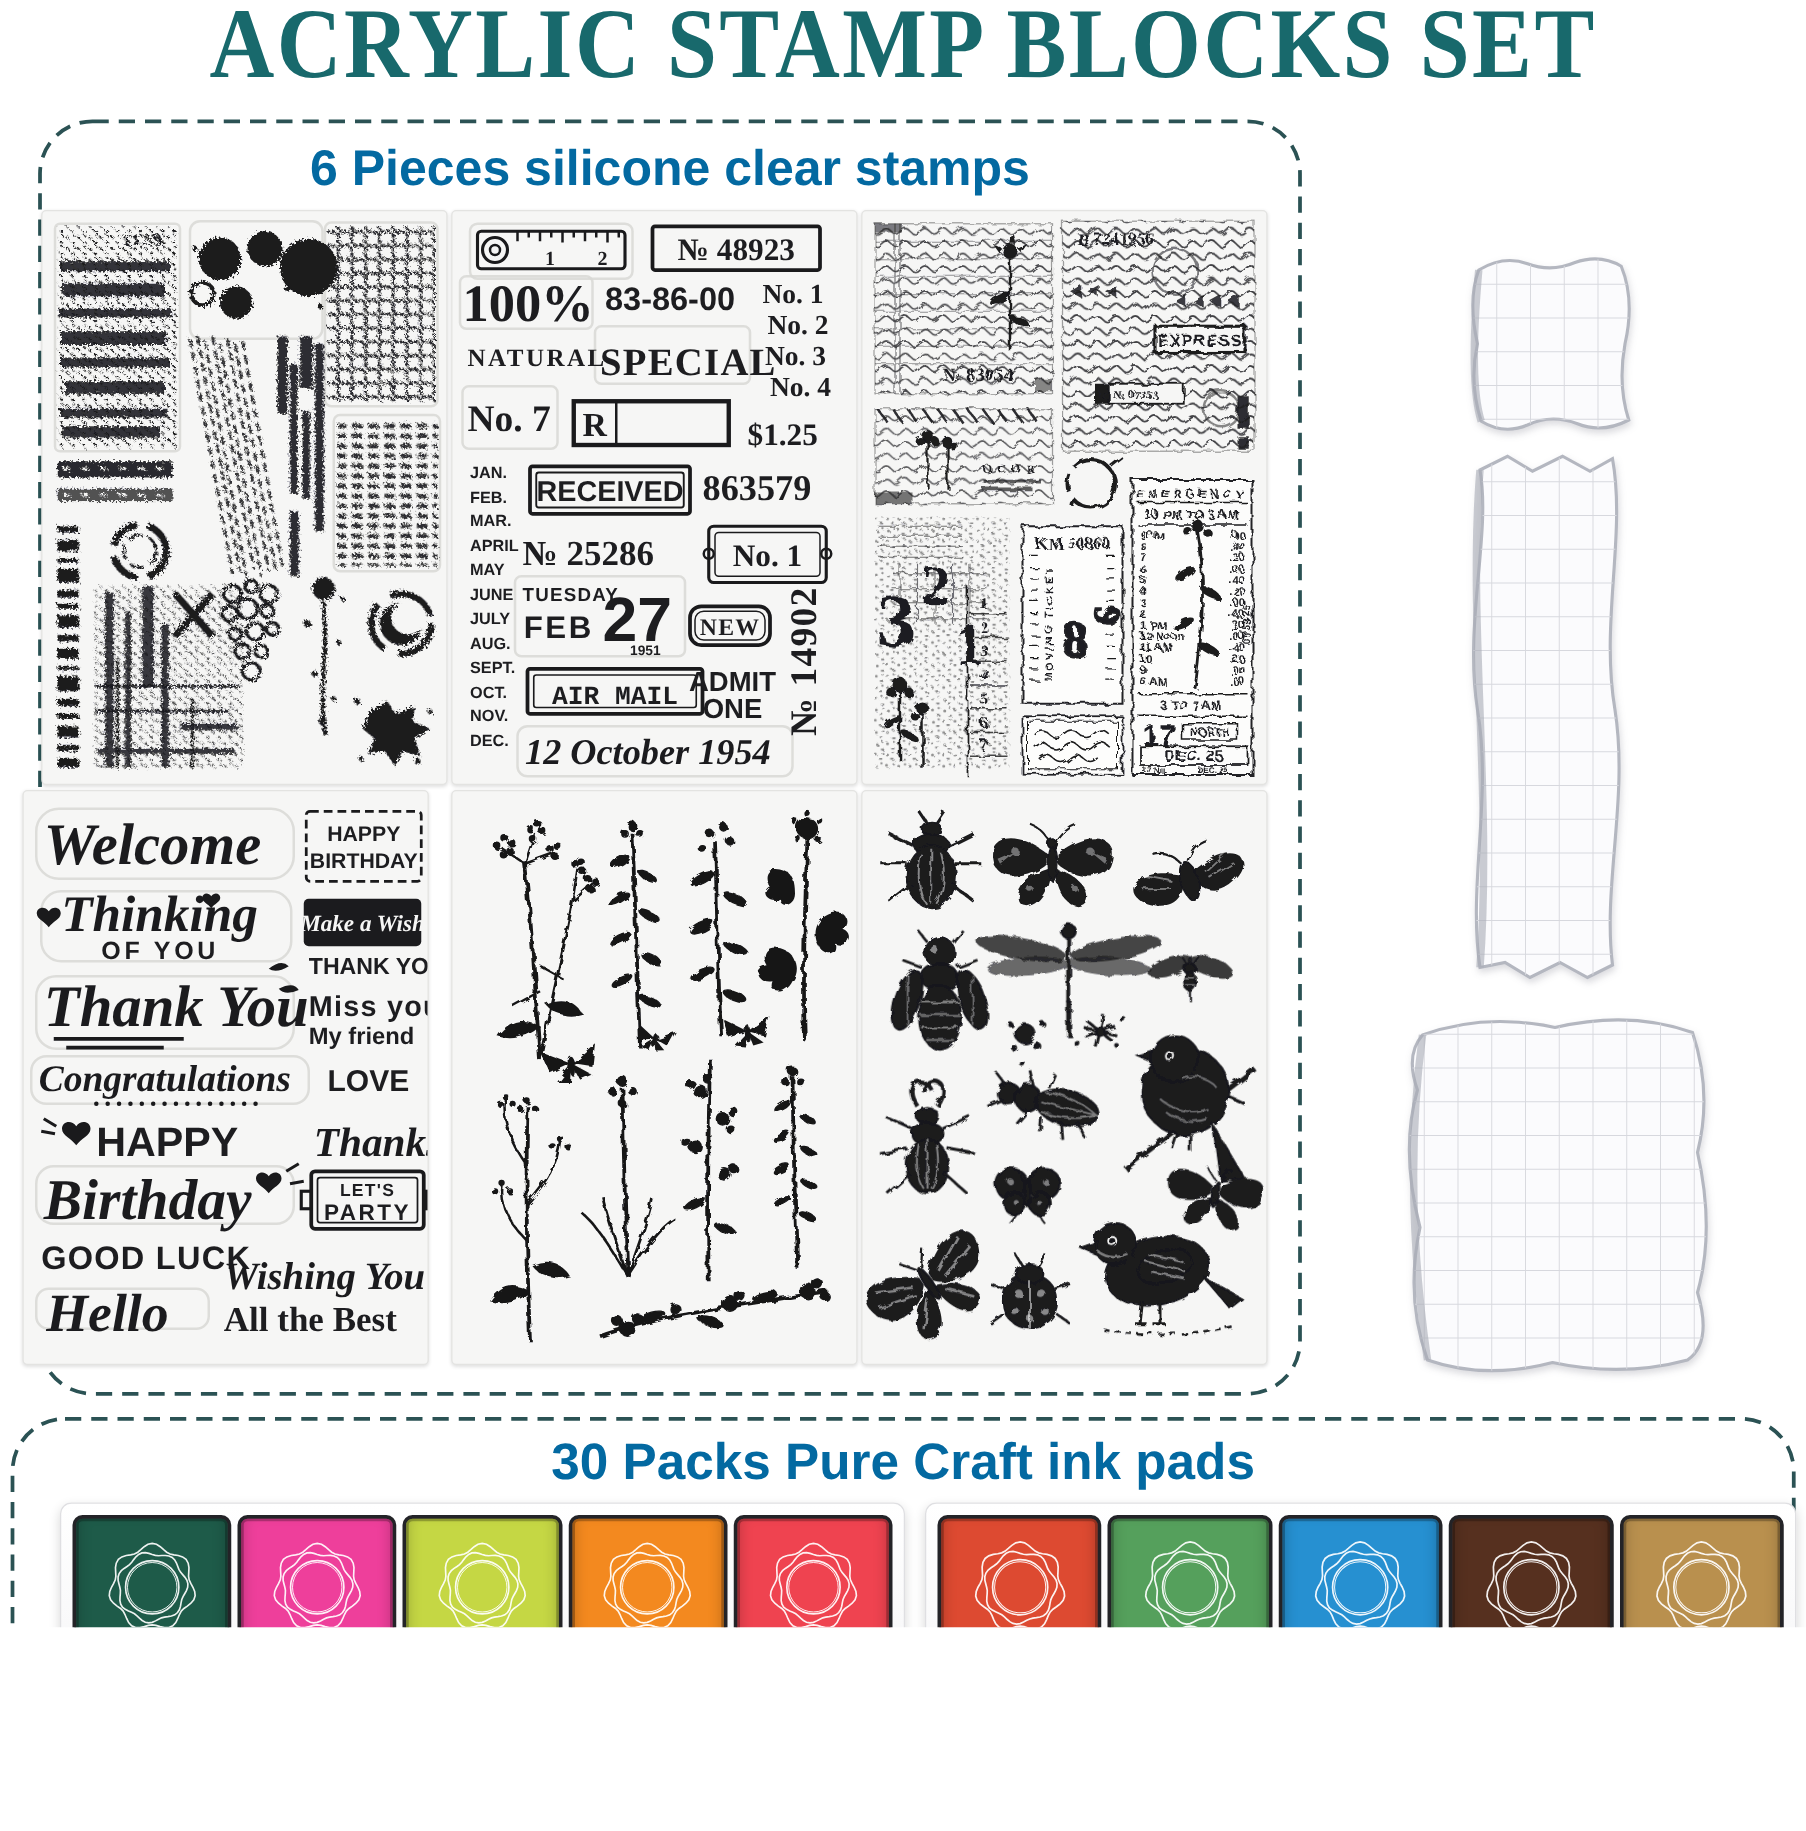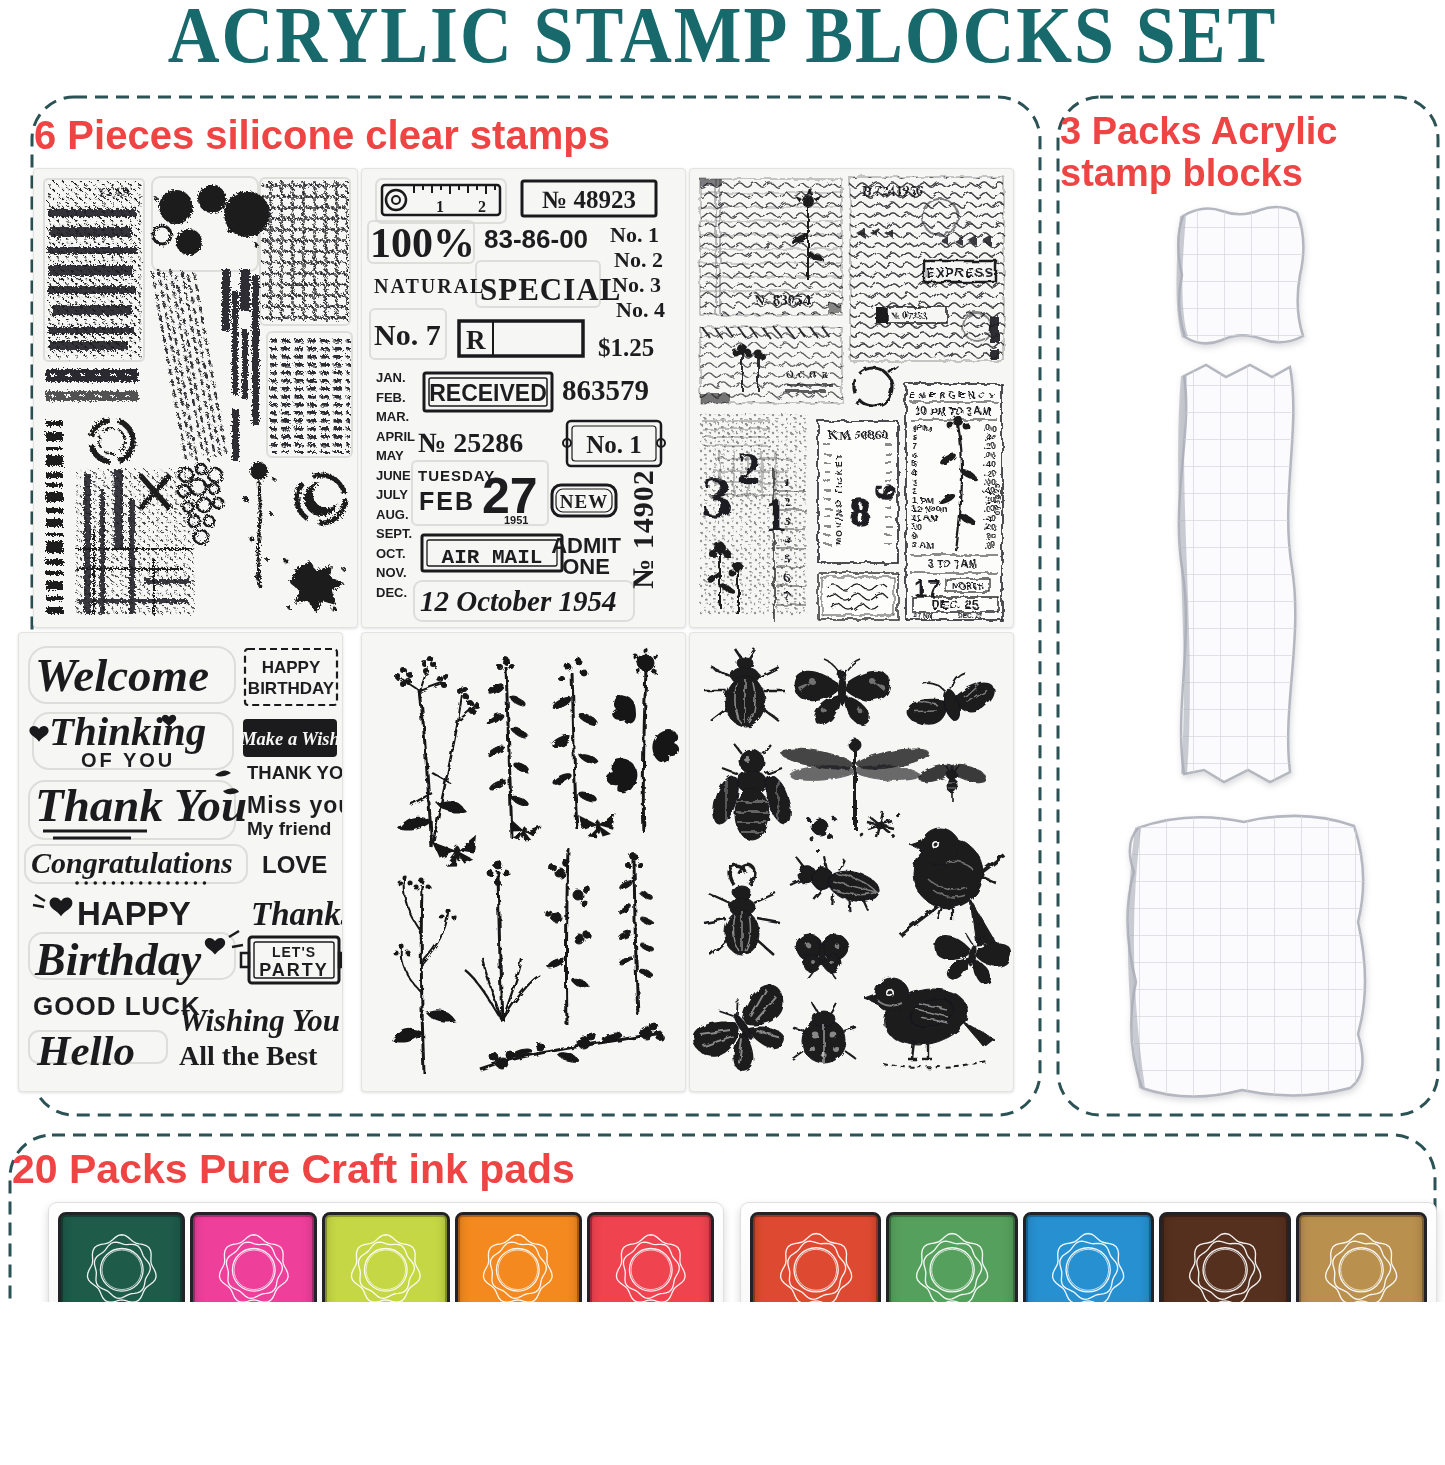--- a/index.html
+++ b/index.html
@@ -3,21 +3,21 @@
 <meta charset="utf-8">
 <style>
   html,body{margin:0;padding:0;background:#fff;}
   .page{position:relative;width:1445px;height:1302px;background:#fff;overflow:hidden;
         font-family:"Liberation Sans",sans-serif;}
   .title{position:absolute;top:-10px;left:0;width:100%;margin:0;text-align:center;
          font-family:"Liberation Serif","DejaVu Serif",serif;font-weight:bold;font-size:74px;
          color:#18696c;letter-spacing:2px;transform:scale(.97,1.08);transform-origin:top center;}
   .panel{position:absolute;}
   .dash-svg{position:absolute;inset:0;width:100%;height:100%;pointer-events:none;}
-  .panel-header{position:relative;margin:4px;text-align:left;font-weight:bold;color:#ef4444;}
+  .panel-header{position:relative;margin:16px;text-align:center;font-weight:bold;color:#0369a1;}
   .h-stamps{font-size:40px;margin-top:18px;}
   .h-blocks{font-size:38px;line-height:1.1;margin-top:16px;}
   .h-ink{font-size:41px;margin-top:13px;}
   .sheet{position:absolute;width:323px;height:458px;background:#f6f6f5;border:1px solid #e3e3e1;
          border-radius:4px;box-shadow:0 1px 3px rgba(0,0,0,.12);}
   .sheet svg{width:100%;height:100%;display:block;}
   .acrylic{position:absolute;filter:drop-shadow(1px 3px 3px rgba(50,50,70,.18));}
   .tray{position:absolute;background:linear-gradient(180deg,#ffffff 0%,#f4f4f6 70%,#e9e9ec 100%);
         border:1px solid #dfdfe2;border-radius:9px;box-shadow:0 4px 9px rgba(0,0,0,.16);
         display:grid;grid-template-columns:repeat(5,1fr);grid-template-rows:repeat(2,1fr);
@@ -804,29 +804,20 @@
           <ellipse cx="10" cy="-2" rx="22" ry="13" transform="rotate(-18 10 -2)" opacity=".9"></ellipse>
           <path fill="none" stroke-width="1.6" stroke="#f6f6f5" opacity=".5" d="M-6 -6 L26 2 M-4 -12 L24 -6 M-2 2 L26 8"></path>
           <path d="M40 6 L72 24 L62 32 Z"></path>
           <path fill="none" stroke-width="2.4" d="M-8 26 L-10 44 M6 28 L6 44 M-14 44 h10 M0 44 h10"></path>
           <path fill="none" stroke-width="2" stroke-dasharray="5 4" d="M-40 48 C -10 54 30 54 64 46"></path>
         </g>
       </g>
     </svg>
   </div>
 
-  <section class="panel" style="left:1056px;top:95px;width:384px;height:1022px">
-    <svg class="dash-svg">
-      <rect x="2" y="2" width="380" height="1018" rx="42" fill="none" stroke="#2b5254" stroke-width="3" stroke-dasharray="13 8"></rect>
-    </svg>
-    <h2 class="panel-header h-blocks">
-      <span style="display:block">3 Packs Acrylic</span>
-      <span style="display:block">stamp blocks</span>
-    </h2>
-  </section>
 
   <svg class="acrylic" style="left:1170px;top:200px" width="142" height="150" viewBox="0 0 142 150">
     <path d="M13 16 Q 33 4 52 11 Q 71 18 90 10 Q 110 3 127 13 Q 138 40 130 75 Q 124 108 133 136 Q 112 147 92 139 Q 71 131 52 140 Q 33 148 15 137 Q 5 106 12 75 Q 4 40 13 16 Z" fill="#fbfbfd" stroke="#b4b7c0" stroke-width="2.5"></path>
     <path d="M13 16 Q 33 4 52 11 Q 71 18 90 10 Q 110 3 127 13 Q 138 40 130 75 Q 124 108 133 136 Q 112 147 92 139 Q 71 131 52 140 Q 33 148 15 137 Q 5 106 12 75 Q 4 40 13 16 Z" fill="url(#agrid)"></path>
     <path d="M13 16 Q 5 106 15 137" fill="none" stroke="#a8abb5" stroke-width="6" opacity=".6"></path>
   </svg>
 
   <svg class="acrylic" style="left:1166px;top:358px" width="142" height="432" viewBox="0 0 142 432">
     <path d="M18 18 L40 7 L60 19 L84 7 L106 19 L124 9 C 135 70 114 140 126 210 C 137 280 116 350 124 414 L104 424 L82 412 L58 424 L38 412 L18 416 C 8 350 28 280 16 210 C 5 140 27 70 18 18 Z" fill="#fbfbfd" stroke="#b4b7c0" stroke-width="2.5"></path>
     <path d="M18 18 L40 7 L60 19 L84 7 L106 19 L124 9 C 135 70 114 140 126 210 C 137 280 116 350 124 414 L104 424 L82 412 L58 424 L38 412 L18 416 C 8 350 28 280 16 210 C 5 140 27 70 18 18 Z" fill="url(#agrid)"></path>
@@ -836,21 +827,21 @@
   <svg class="acrylic" style="left:1112px;top:800px" width="266" height="312" viewBox="0 0 266 312">
     <path d="M26 28 Q 76 10 132 22 Q 192 8 242 26 Q 258 74 246 122 Q 260 184 246 234 Q 258 274 238 288 Q 186 302 130 290 Q 76 304 30 288 Q 12 238 24 182 Q 8 120 22 72 Q 12 44 26 28 Z" fill="#fbfbfd" stroke="#b4b7c0" stroke-width="2.5"></path>
     <path d="M26 28 Q 76 10 132 22 Q 192 8 242 26 Q 258 74 246 122 Q 260 184 246 234 Q 258 274 238 288 Q 186 302 130 290 Q 76 304 30 288 Q 12 238 24 182 Q 8 120 22 72 Q 12 44 26 28 Z" fill="url(#agrid)"></path>
     <path d="M26 28 Q 10 150 30 288" fill="none" stroke="#a8abb5" stroke-width="6" opacity=".6"></path>
   </svg>
 
   <section class="panel" style="left:8px;top:1133px;width:1429px;height:326px">
     <svg class="dash-svg">
       <rect x="2" y="2" width="1425" height="322" rx="42" fill="none" stroke="#2b5254" stroke-width="3" stroke-dasharray="13 8"></rect>
     </svg>
-    <h2 class="panel-header h-ink">20 Packs Pure Craft ink pads</h2>
+    <h2 class="panel-header h-ink">30 Packs Pure Craft ink pads</h2>
   </section>
 
   <div class="tray" style="left:48px;top:1202px;width:676px;height:256px">
       <div class="pad" style="background: rgb(30, 91, 73);">
         <svg viewBox="0 0 100 100">
           <g fill="none" stroke="#ffffff" stroke-opacity=".92" stroke-width="1.7">
             <path d="M92.0,50.0L93.8,54.3L94.3,58.8L92.9,63.0L89.9,66.5L86.2,69.4L82.7,71.9L80.0,74.6L78.1,78.1L76.4,82.2L74.3,86.4L71.2,89.7L67.2,91.5L62.6,91.6L58.1,90.6L53.9,89.3L50.0,88.8L46.1,89.3L41.9,90.6L37.4,91.6L32.8,91.5L28.8,89.7L25.7,86.4L23.6,82.2L21.9,78.1L20.0,74.6L17.3,71.9L13.8,69.4L10.1,66.5L7.1,63.0L5.7,58.8L6.2,54.3L8.0,50.0L10.2,46.1L11.9,42.4L12.5,38.6L12.3,34.4L12.1,29.8L12.9,25.2L15.1,21.3L18.7,18.7L23.2,17.3L27.7,16.6L31.6,15.7L35.1,13.9L38.2,11.3L41.7,8.2L45.6,5.7L50.0,4.8L54.4,5.7L58.3,8.2L61.8,11.3L64.9,13.9L68.4,15.7L72.3,16.6L76.8,17.3L81.3,18.7L84.9,21.3L87.1,25.2L87.9,29.8L87.7,34.4L87.5,38.6L88.1,42.4L89.8,46.1L92.0,50.0Z"></path>
             <path d="M86.6,50.0L85.3,53.5L83.5,56.7L81.8,59.6L80.5,62.6L79.8,65.9L79.2,69.5L78.1,73.0L76.1,76.1L73.3,78.4L69.8,79.7L66.2,80.3L62.7,80.8L59.6,81.6L56.6,83.0L53.4,84.7L50.0,86.2L46.4,86.8L42.8,86.1L39.6,84.3L36.8,81.9L34.3,79.5L31.7,77.4L28.7,75.9L25.5,74.5L22.2,72.8L19.3,70.5L17.5,67.4L16.7,63.8L16.8,60.1L17.1,56.5L17.2,53.2L16.6,50.0L15.7,46.6L14.8,43.0L14.8,39.3L15.9,35.9L18.1,32.9L21.0,30.6L24.0,28.6L26.6,26.6L28.9,24.3L30.9,21.5L33.2,18.6L36.0,16.1L39.3,14.6L42.9,14.3L46.6,15.1L50.0,16.2L53.2,17.1L56.5,17.5L59.9,17.3L63.6,17.2L67.3,17.7L70.6,19.2L73.2,21.8L75.0,25.0L76.3,28.4L77.5,31.6L79.2,34.4L81.4,37.0L83.8,39.8L85.8,42.9L86.8,46.4L86.6,50.0Z"></path>
             <circle cx="50" cy="50" r="27.5"></circle>
             <circle cx="50" cy="50" r="25.5" stroke-width="1"></circle>

